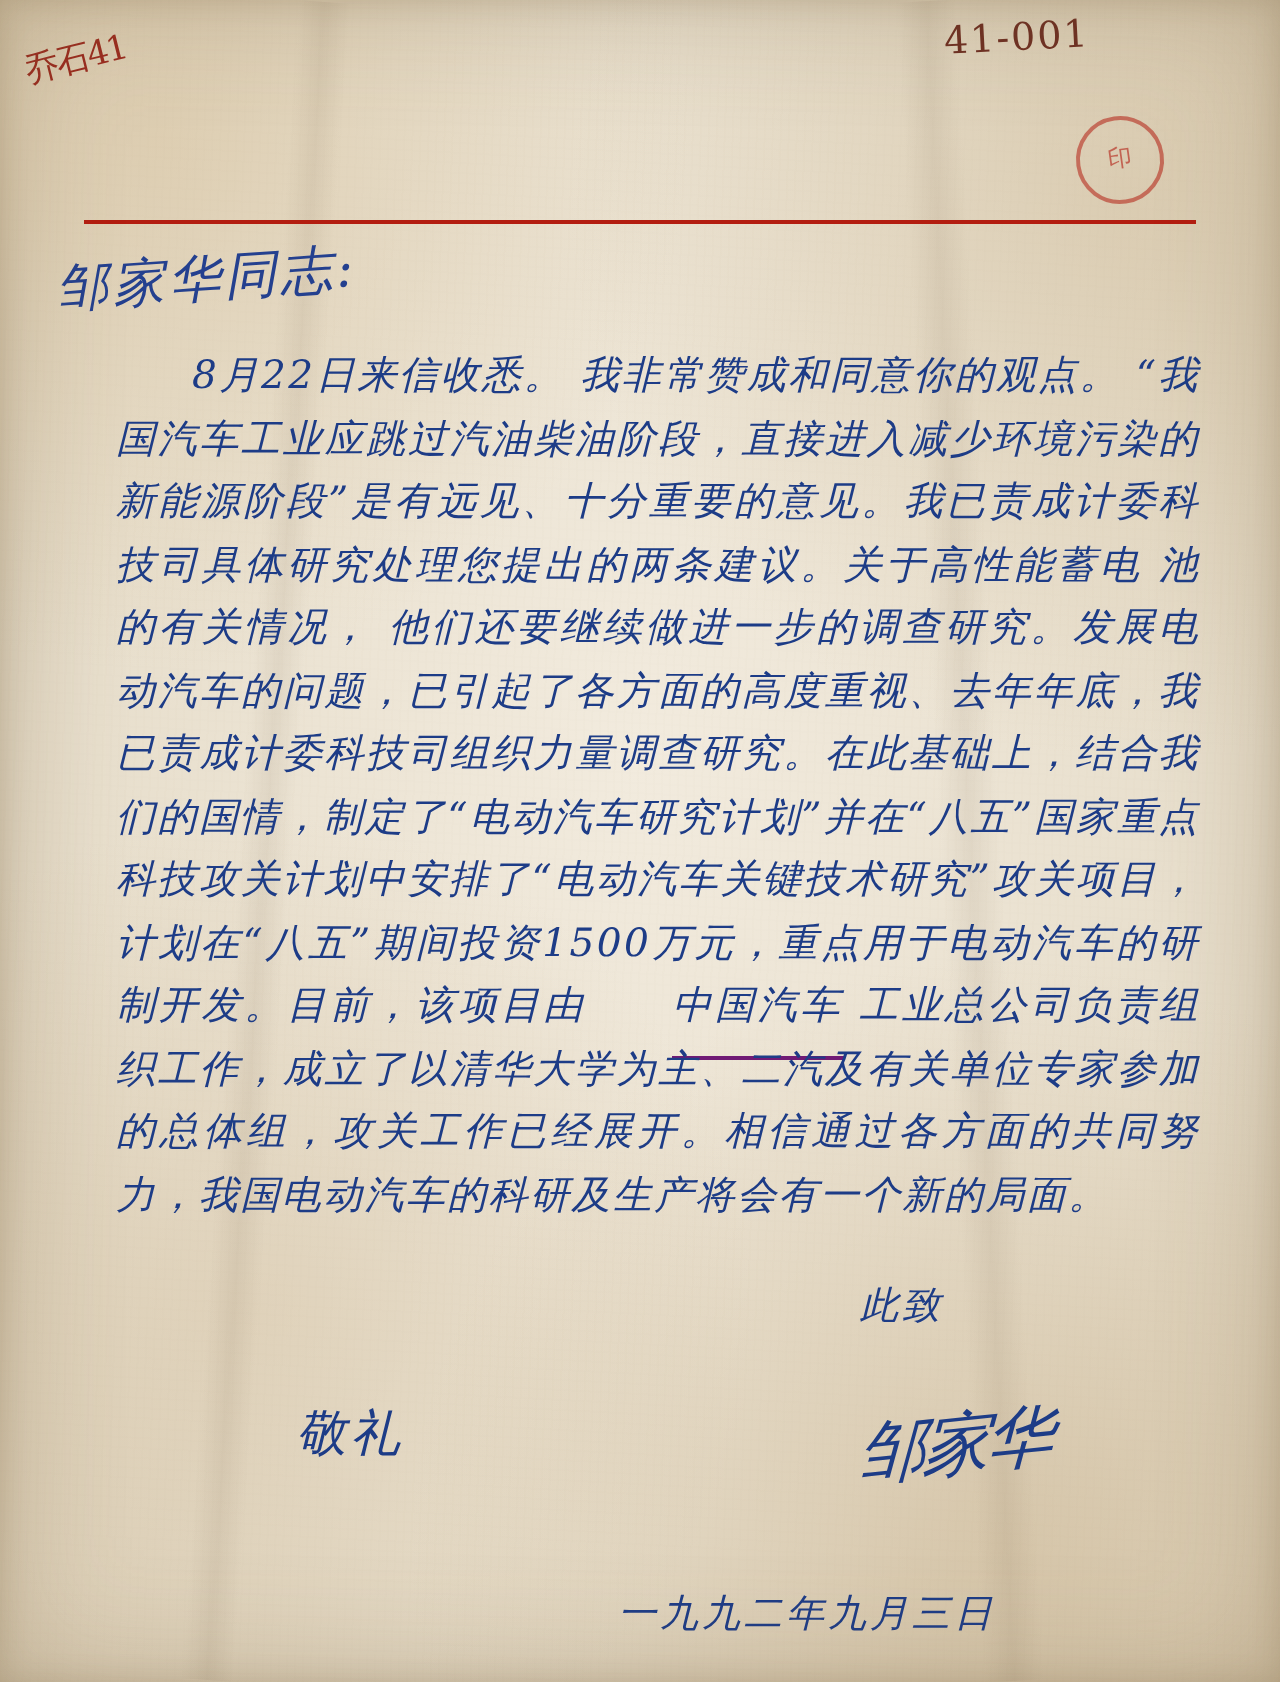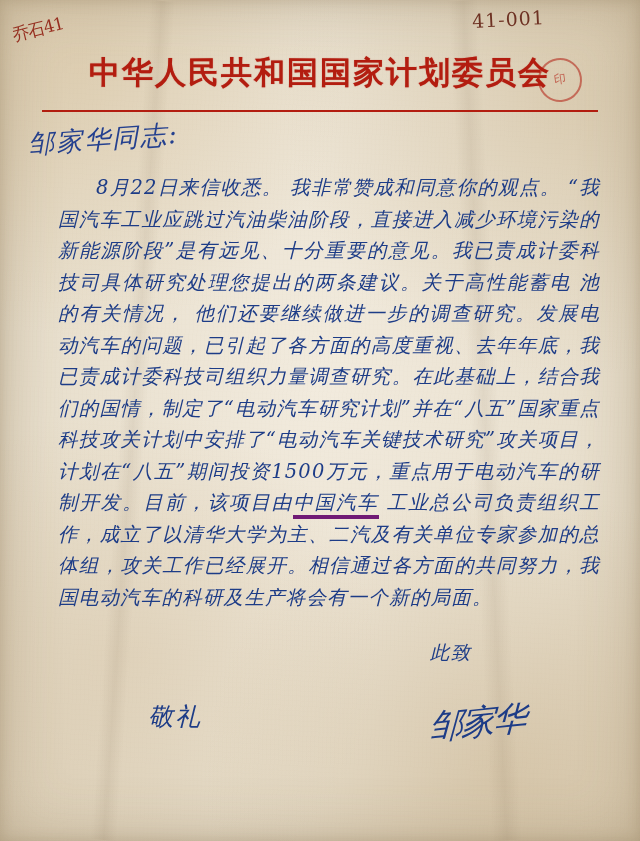--- a/index.html
+++ b/index.html
@@ -126,22 +126,23 @@
     font-family: "DejaVu Serif", serif;
     font-size: 19.5px;
     line-height: 31.5px;
     letter-spacing: 1.2px;
     text-align: justify;
     font-style: italic;
   }
   #body .indent { display: inline-block; width: 38px; }
   #body p { margin: 0; }
   .underline-red {
-    border-bottom: 4px solid #701a75;
-    padding-bottom: 1px;
+    border-bottom: 2px solid #701a75;
+    padding-bottom: 14px;
+    margin-left: 43px;
   }
   #closing {
     position: absolute;
     right: 168px;
     top: 640px;
     color: #1d3c87;
     font-family: "DejaVu Serif", serif;
     font-style: italic;
     font-size: 19px;
     letter-spacing: 2px;
@@ -193,30 +194,28 @@
 <div id="page">
   <div id="paper"></div>
   <div id="grain"></div>
 
   <div class="crease" style="left:120px; top:0; width:26px; height:841px; transform:rotate(4deg);"></div>
   <div class="crease" style="left:470px; top:0; width:30px; height:841px; transform:rotate(-3deg);"></div>
 
   <div id="mark-topleft">乔石41</div>
   <div id="mark-topright">41-001</div>
 
-  <div id="letterhead">
-    <span id="letterhead-title">中华人民共和国国家计划委员会</span>
-  </div>
   <div id="seal">印</div>
   <div id="rule"></div>
 
   <div id="salutation">邹家华同志:</div>
 
   <div id="body">
     <p><span class="indent"></span><span>8月22日来信收悉。 我非常赞成和同意你的观点。 “我国汽车工业应跳过汽油柴油阶段，直接进入减少环境污染的新能源阶段”是有远见、十分重要的意见。我已责成计委科技司具体研究处理您提出的两条建议。关于高性能蓄电 池的有关情况， 他们还要继续做进一步的调查研究。发展电动汽车的问题，已引起了各方面的高度重视、去年年底，我已责成计委科技司组织力量调查研究。在此基础上，结合我们的国情，制定了“电动汽车研究计划”并在“八五”国家重点科技攻关计划中安排了“电动汽车关键技术研究”攻关项目，计划在“八五”期间投资1500万元，重点用于电动汽车的研制开发。目前，该项目由</span><span class="underline-red">中国汽车</span><span> 工业总公司负责组织工作，成立了以清华大学为主、二汽及有关单位专家参加的总体组，攻关工作已经展开。相信通过各方面的共同努力，我国电动汽车的科研及生产将会有一个新的局面。</span></p>
   </div>
 
   <div id="closing">此致</div>
   <div id="regards">敬礼</div>
   <div id="signature">邹家华</div>
+  <div id="date">一九九二年九月三日</div>
 
   <div id="vignette"></div>
 </div>
 
 </body></html>

